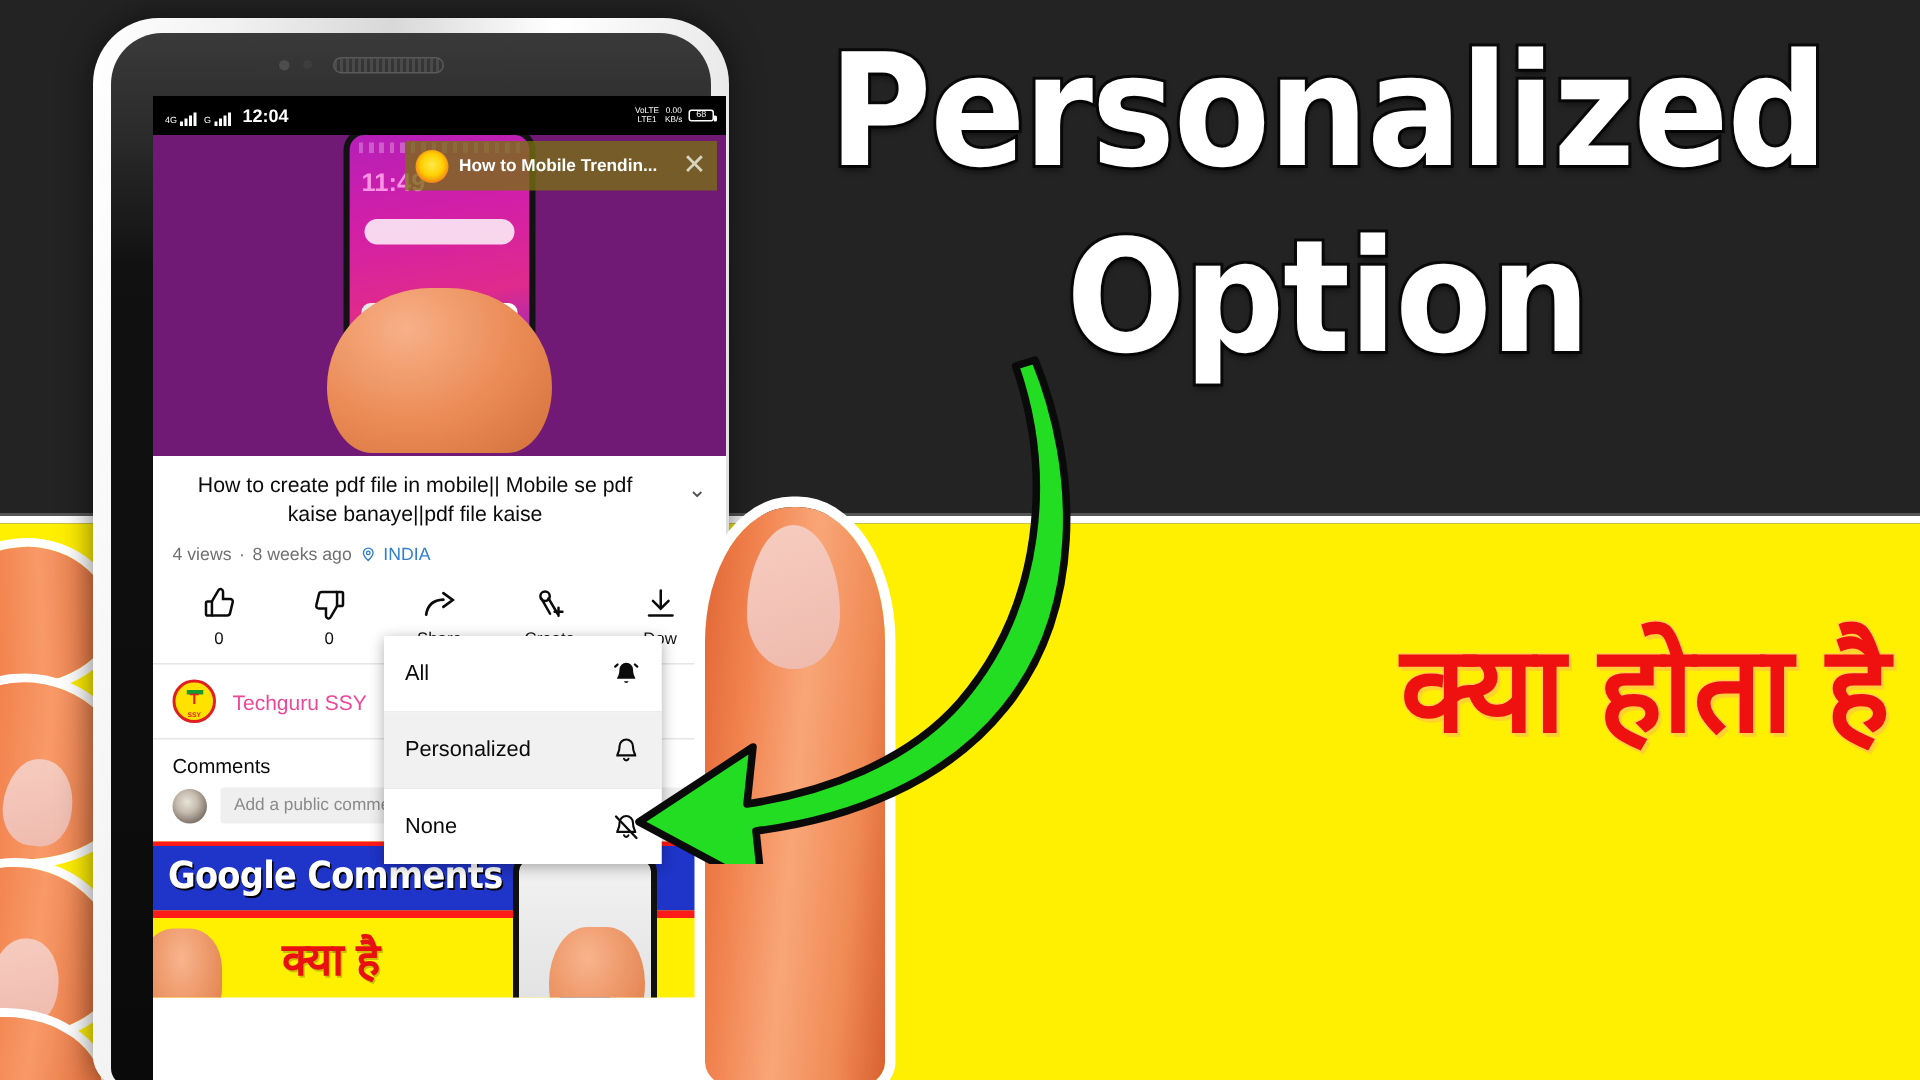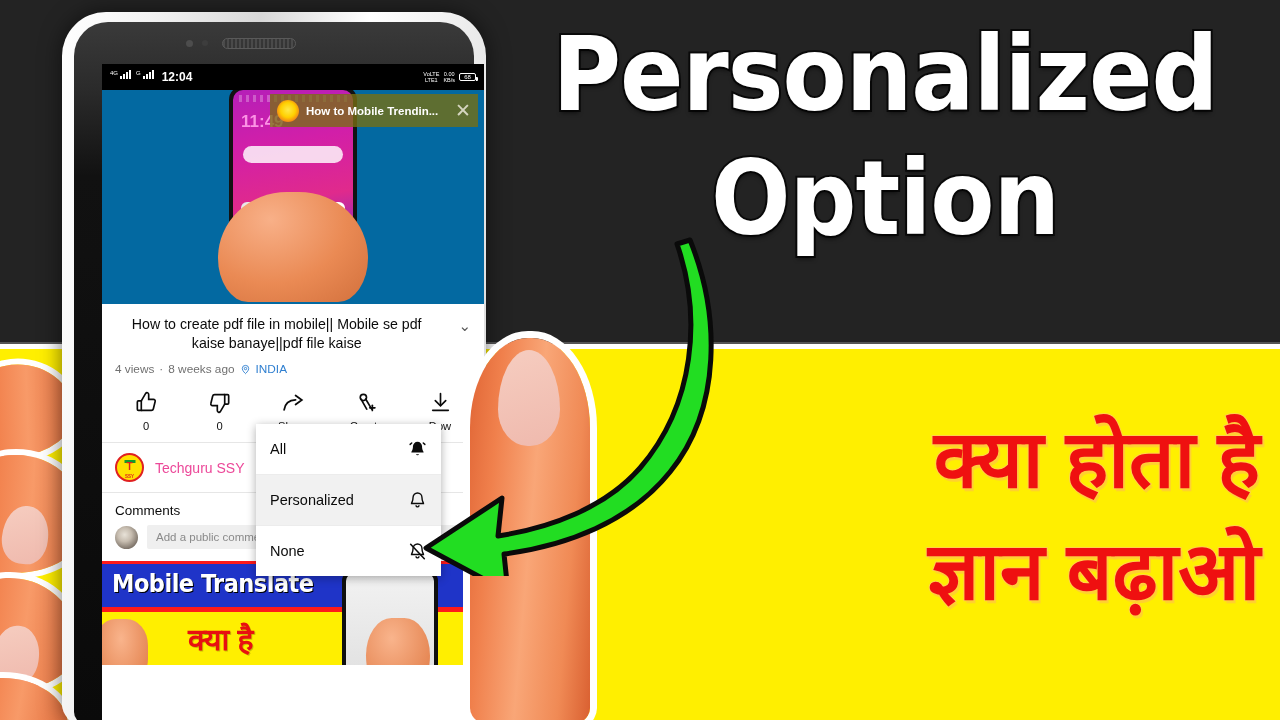--- a/index.html
+++ b/index.html
@@ -101,37 +101,37 @@
     position:absolute; left:28px; top:42px; width:382px; height:678px;
     background:#ffffff; overflow:hidden;
   }
 
   
   .statusbar {
     height:26px; background:#000; color:#fff;
     display:flex; align-items:center; justify-content:space-between;
     padding:0 8px; font-size:11px;
   }
-  .sb-left { display:flex; align-items:flex-start; gap:5px; }
+  .sb-left { display:flex; align-items:flex-end; gap:5px; }
   .sig { display:flex; align-items:flex-end; gap:1px; height:9px; }
   .sig i { display:block; width:2px; background:#fff; }
   .sig i:nth-child(1){height:3px}.sig i:nth-child(2){height:5px}
   .sig i:nth-child(3){height:7px}.sig i:nth-child(4){height:9px}
   .net-tag { font-size:6px; line-height:1; margin-right:-3px; }
   .sb-time { font-size:12px; font-weight:bold; margin-left:3px; }
   .sb-right { display:flex; align-items:center; gap:4px; }
   .tiny2 { font-size:5.5px; line-height:1.15; text-align:center; }
   .battery {
     border:1px solid #fff; border-radius:2px; padding:0 2px;
     font-size:6px; min-width:17px; text-align:center; position:relative;
   }
   .battery:after{content:"";position:absolute;right:-3px;top:3px;width:2px;height:4px;background:#fff;border-radius:0 1px 1px 0;}
 
   
-  .player { position:relative; height:214px; background:#0369a1; overflow:hidden; }
+  .player { position:relative; height:214px; background:#701a75; overflow:hidden; }
   .vid-phone {
     position:absolute; left:50%; top:-4px; transform:translateX(-50%);
     width:128px; height:206px;
     background:linear-gradient(170deg,#b51fb8 0%,#d21fa8 28%,#e02a8c 55%,#8a2bc0 78%,#4a1f8c 100%);
     border:4px solid #121212; border-radius:14px;
   }
   .vid-time { position:absolute; left:8px; top:22px; color:#ff9ae8; font-size:17px; font-weight:bold; opacity:.95; }
   .vid-statrow { position:absolute; left:6px; top:5px; right:6px; height:7px;
     background:repeating-linear-gradient(90deg,rgba(255,255,255,.45) 0 3px,transparent 3px 7px); opacity:.6; }
   .vid-searchbar {
@@ -243,21 +243,20 @@
   <div class="bg-white-strip"></div>
   <div class="bg-yellow"></div>
 
   <div class="title-block">
     <div class="title-line title-1">Personalized</div>
     <div class="title-line title-2">Option</div>
   </div>
 
   <div class="hindi-block">
     <div class="hindi-line hindi-1">क्या होता है</div>
-    <div class="hindi-line hindi-2">ज्ञान बढ़ाओ</div>
   </div>
 
   <div class="hand">
     <div class="finger" id="finger-l1"></div>
     <div class="finger" id="finger-l2">
         <div class="nail"></div>
       </div>
     <div class="finger" id="finger-l3">
         <div class="nail"></div>
       </div>
@@ -406,21 +405,21 @@
 
         <div class="comments-hd">Comments</div>
         <div class="comment-row">
           <div class="cm-avatar"></div>
           <div class="cm-box">Add a public comment..</div>
         </div>
 
         <div class="rec-thumb">
           <div class="rec-blue"></div>
           <div class="rec-redline"></div>
-          <div class="rec-gt">Mobile Translate</div>
+          <div class="rec-gt">Google Comments</div>
           <div class="rec-hi">क्या है</div>
           <div class="rec-phone">
             <div class="rec-gicon">G</div>
             <div class="rec-hand"></div>
           </div>
           <div class="rec-hand2"></div>
         </div>
 
       </div>
     </div>

